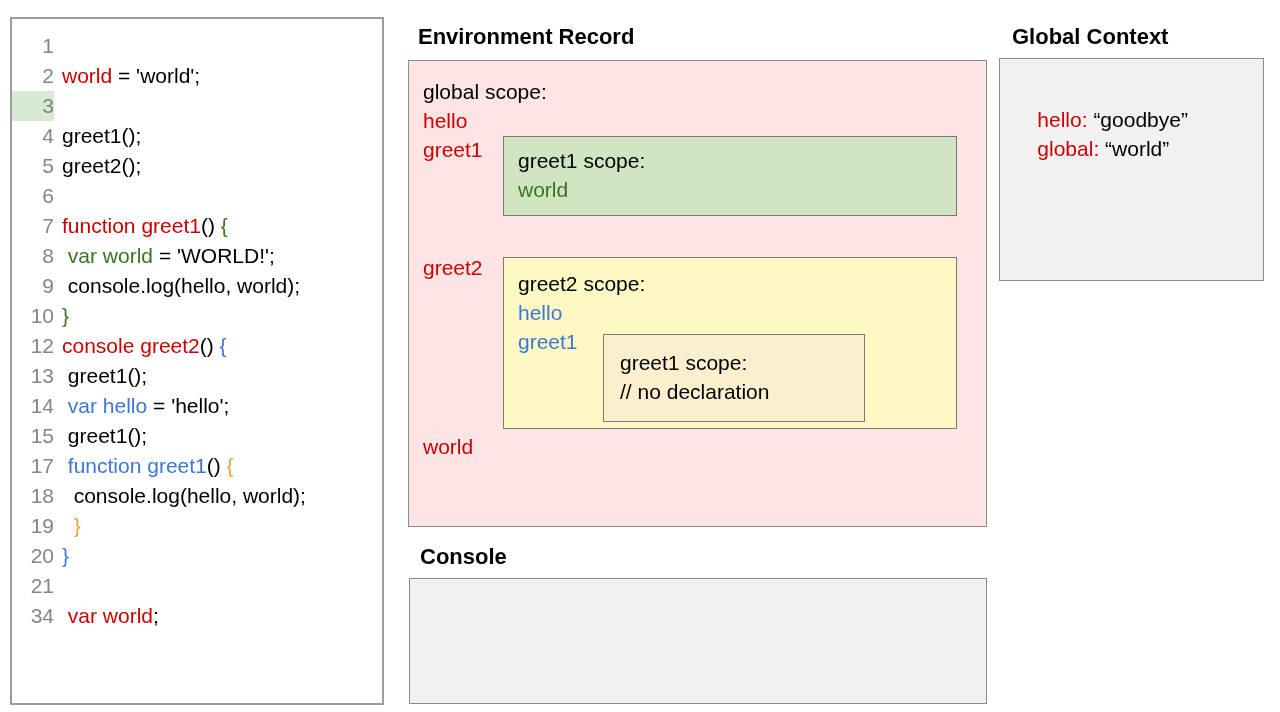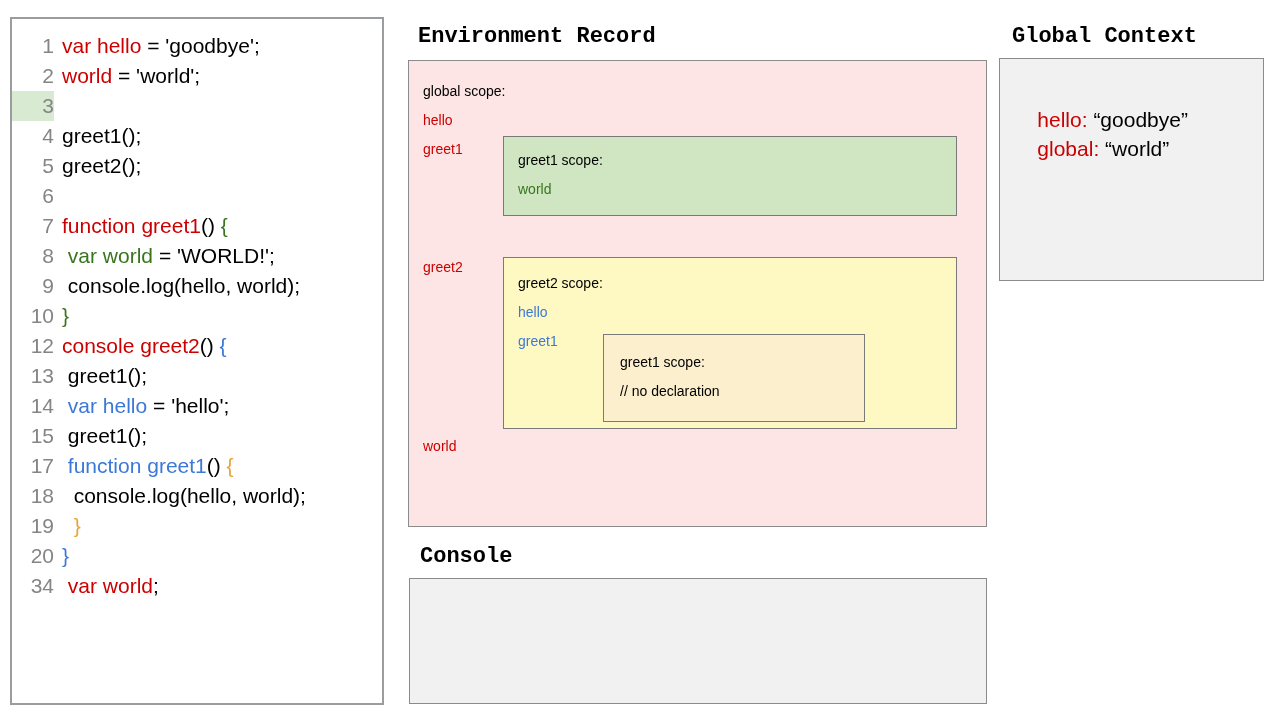--- a/index.html
+++ b/index.html
@@ -61,40 +61,39 @@
   .tok-blue   { color: #3c78d8; }
   .tok-orange { color: #e8a33d; }
   .tok-black  { color: #000000; }
 
   
   .section-title {
     position: absolute;
     font-size: 22px;
     font-weight: bold;
     color: #000000;
-    font-family: Liberation Mono, monospace;
   }
   #env-title     { left: 418px; top: 24px; }
   #console-title { left: 420px; top: 544px; }
   #global-title  { left: 1012px; top: 24px; }
 
   
   #env-box {
     position: absolute;
     left: 408px;
     top: 60px;
     width: 579px;
     height: 467px;
     background: #fce5e4;
     border: 1px solid #8b8b8b;
     box-sizing: border-box;
   }
   .scope-label {
     position: absolute;
-    font-size: 14px;
+    font-size: 21px;
     line-height: 29px;
     white-space: pre;
   }
   #env-global-scope { left: 14px;  top: 16px;  color: #000; }
   #env-var-hello    { left: 14px;  top: 45px;  color: #cc0000; }
   #env-var-greet1   { left: 14px;  top: 74px;  color: #cc0000; }
   #env-var-greet2   { left: 14px;  top: 192px; color: #cc0000; }
   #env-var-world    { left: 14px;  top: 371px; color: #cc0000; }
 
   #greet1-box {
@@ -170,38 +169,39 @@
   #global-row-hello { left: 14px; top: 17px; }
   #global-row-world { left: 14px; top: 46px; }
   .gkey { color: #cc0000; }
   .gval { color: #000000; }
 </style>
 </head>
 <body>
 
 <div id="code-panel">
   <div id="code-lines">
-      <div class="code-line"><span class="gutter">1</span><span class="code-text"><span class="tok-red">var hello</span><span class="tok-black"> = 'goodbye';</span></span></div>
+      <div class="code-line"><span class="gutter">1</span></div>
       <div class="code-line"><span class="gutter">2</span><span class="code-text"><span class="tok-red">world</span><span class="tok-black"> = 'world';</span></span></div>
       <div class="code-line"><span class="gutter hl">3</span><span class="code-text"><span class="tok-black"></span></span></div>
       <div class="code-line"><span class="gutter">4</span><span class="code-text"><span class="tok-black">greet1();</span></span></div>
       <div class="code-line"><span class="gutter">5</span><span class="code-text"><span class="tok-black">greet2();</span></span></div>
       <div class="code-line"><span class="gutter">6</span><span class="code-text"><span class="tok-black"></span></span></div>
       <div class="code-line"><span class="gutter">7</span><span class="code-text"><span class="tok-red">function greet1</span><span class="tok-black">() </span><span class="tok-green">{</span></span></div>
       <div class="code-line"><span class="gutter">8</span><span class="code-text"><span class="tok-black"> </span><span class="tok-green">var world</span><span class="tok-black"> = 'WORLD!';</span></span></div>
       <div class="code-line"><span class="gutter">9</span><span class="code-text"><span class="tok-black"> console.log(hello, world);</span></span></div>
       <div class="code-line"><span class="gutter">10</span><span class="code-text"><span class="tok-green">}</span></span></div>
       <div class="code-line"><span class="gutter">12</span><span class="code-text"><span class="tok-red">console greet2</span><span class="tok-black">() </span><span class="tok-blue">{</span></span></div>
       <div class="code-line"><span class="gutter">13</span><span class="code-text"><span class="tok-black"> greet1();</span></span></div>
       <div class="code-line"><span class="gutter">14</span><span class="code-text"><span class="tok-black"> </span><span class="tok-blue">var hello</span><span class="tok-black"> = 'hello';</span></span></div>
       <div class="code-line"><span class="gutter">15</span><span class="code-text"><span class="tok-black"> greet1();</span></span></div>
       <div class="code-line"><span class="gutter">17</span><span class="code-text"><span class="tok-black"> </span><span class="tok-blue">function greet1</span><span class="tok-black">() </span><span class="tok-orange">{</span></span></div>
       <div class="code-line"><span class="gutter">18</span><span class="code-text"><span class="tok-black">  console.log(hello, world);</span></span></div>
       <div class="code-line"><span class="gutter">19</span><span class="code-text"><span class="tok-black">  </span><span class="tok-orange">}</span></span></div>
       <div class="code-line"><span class="gutter">20</span><span class="code-text"><span class="tok-blue">}</span></span></div>
+      <div class="code-line"><span class="gutter">21</span><span class="code-text"><span class="tok-black"></span></span></div>
       <div class="code-line"><span class="gutter">34</span><span class="code-text"><span class="tok-black"> </span><span class="tok-red">var world</span><span class="tok-black">;</span></span></div>
     </div>
 </div>
 
 <div class="section-title" id="env-title">Environment Record</div>
 
 <div id="env-box">
   <div class="scope-label" id="env-global-scope">global scope:</div>
   <div class="scope-label" id="env-var-hello">hello</div>
   <div class="scope-label" id="env-var-greet1">greet1</div>

